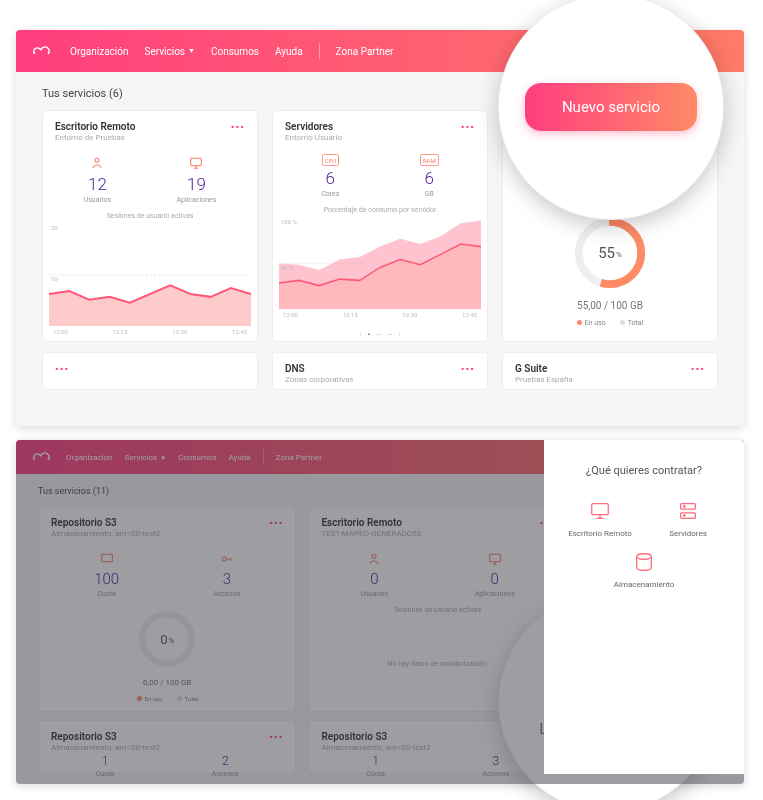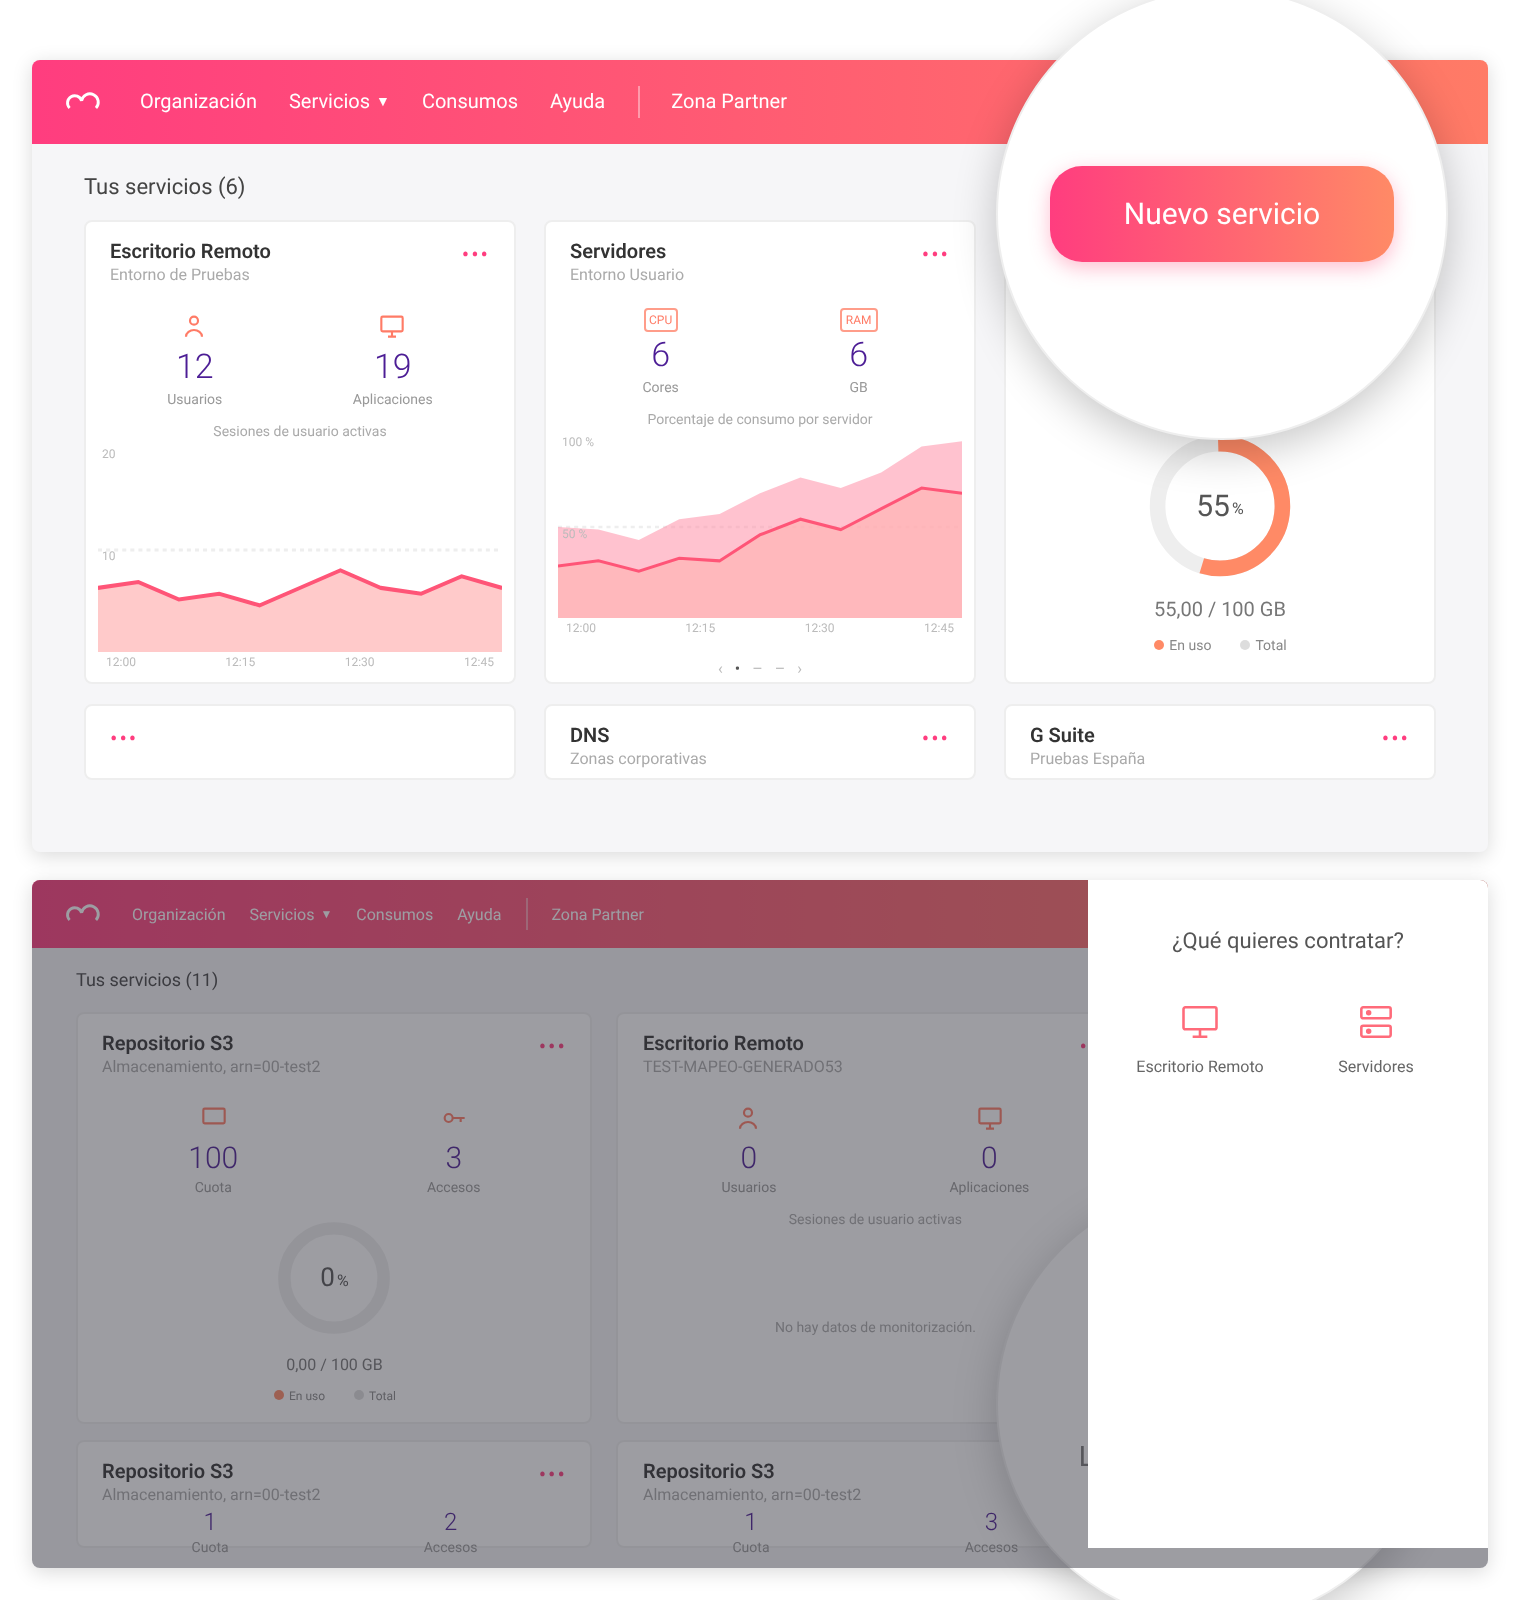--- a/index.html
+++ b/index.html
@@ -473,20 +473,29 @@
         <span class="oicon">
             <svg viewBox="0 0 24 24" fill="none" stroke="currentColor" stroke-width="1.4">
               <rect x="4" y="4" width="16" height="6" rx="1"></rect>
               <rect x="4" y="14" width="16" height="6" rx="1"></rect>
               <circle cx="8" cy="7" r=".8" fill="currentColor"></circle>
               <circle cx="8" cy="17" r=".8" fill="currentColor"></circle>
             </svg>
           </span>
         <span class="opt-lbl">Servidores</span>
       </div>
+      <div class="opt">
+        <span class="oicon">
+            <svg viewBox="0 0 24 24" fill="none" stroke="currentColor" stroke-width="1.4">
+              <ellipse cx="12" cy="6" rx="8" ry="3"></ellipse>
+              <path d="M4 6v12c0 1.7 3.6 3 8 3s8-1.3 8-3V6"></path>
+            </svg>
+          </span>
+        <span class="opt-lbl">Almacenamiento</span>
+      </div>
     </div>
   </div>
 </div>
 
 <div id="callout-bottom" class="callout">
   <div class="lic-wrap">
     <span class="lic-icon">
       <svg viewBox="0 0 40 44" fill="none" stroke="currentColor" stroke-width="1.6">
         <path d="M8 4h18l6 6v28a2 2 0 0 1-2 2H8a2 2 0 0 1-2-2V6a2 2 0 0 1 2-2z"></path>
         <path d="M26 4v6h6"></path>

